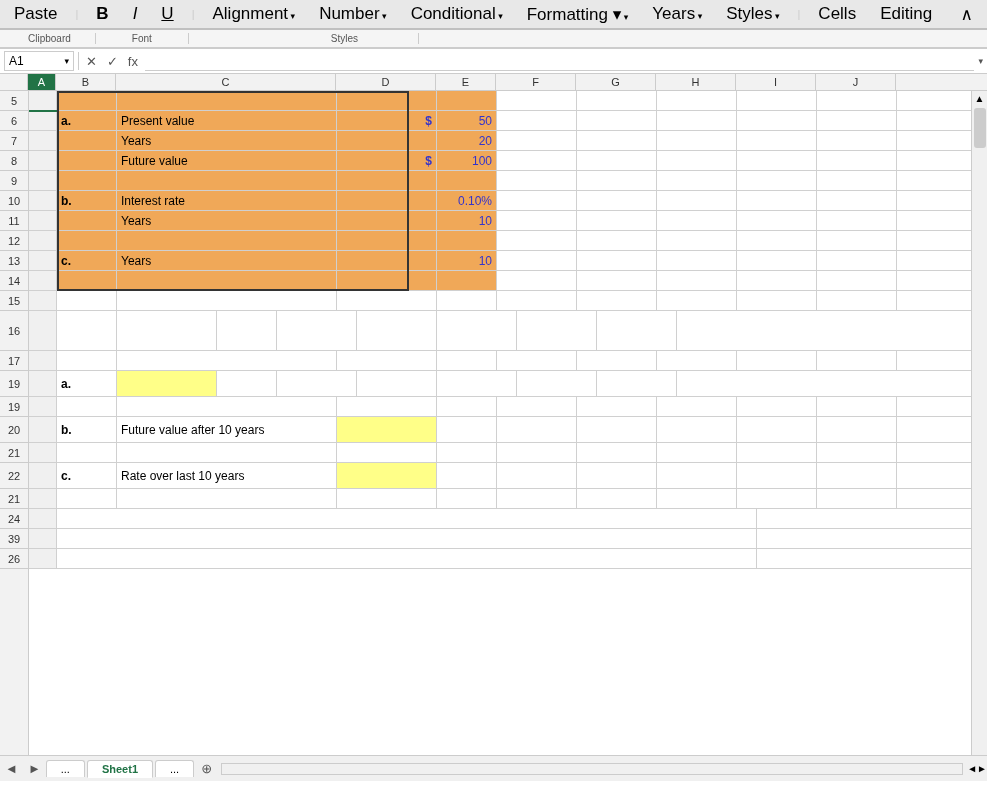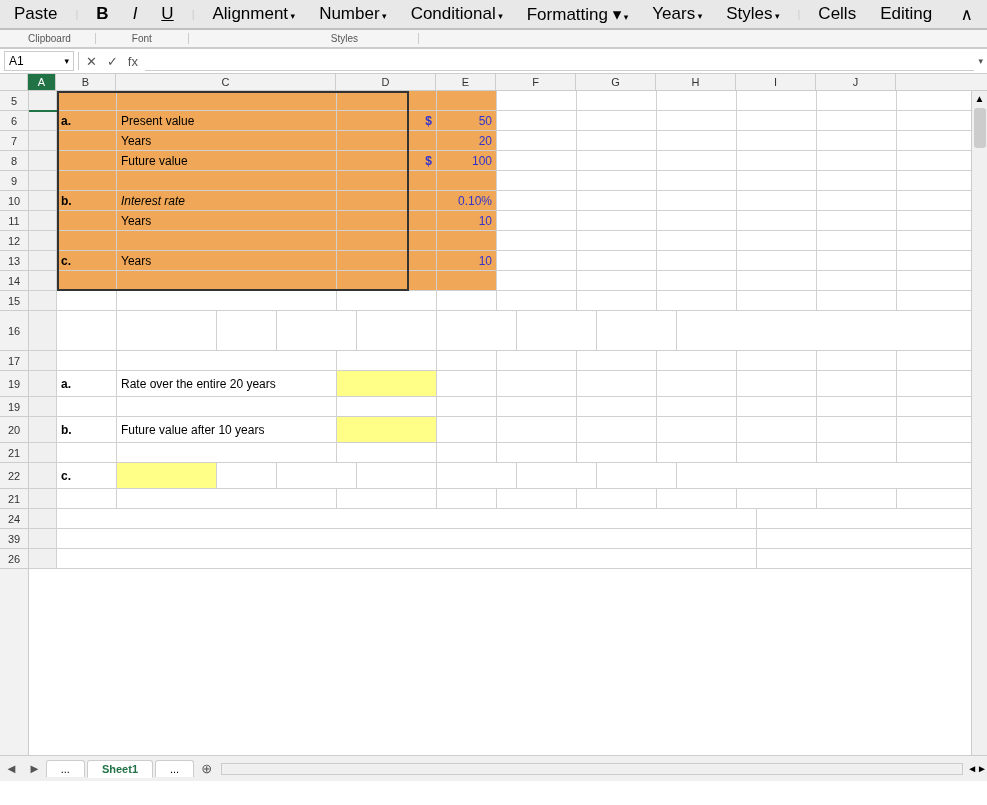--- a/index.html
+++ b/index.html
@@ -338,21 +338,21 @@
           <div class="cell" style="width:80px;"></div>
           <div class="cell" style="width:80px;"></div>
           <div class="cell" style="width:80px;"></div>
         </div>
 
         <div style="display:flex; height:20px; border-bottom:1px solid #d0d0d0;">
           <div class="cell" style="width:28px; background:#f0f0f0;"></div>
           <div class="cell orange-bg" style="width:60px; font-weight:bold;">
             <span>b.</span>
           </div>
-          <div class="cell orange-bg" style="width:220px;font-style:italic;">
+          <div class="cell orange-bg" style="width:220px;">
             <span>Interest rate</span>
           </div>
           <div class="cell orange-bg" style="width:100px;"></div>
           <div class="cell orange-bg cell-right" style="width:60px; color:#3333cc;">
             <span>0.10%</span>
           </div>
           <div class="cell" style="width:80px;"></div>
           <div class="cell" style="width:80px;"></div>
           <div class="cell" style="width:80px;"></div>
           <div class="cell" style="width:80px;"></div>
@@ -457,23 +457,20 @@
           <div class="cell" style="width:80px;"></div>
           <div class="cell" style="width:80px;"></div>
           <div class="cell" style="width:80px;"></div>
         </div>
 
         <div style="display:flex; height:26px; border-bottom:1px solid #d0d0d0;">
           <div class="cell" style="width:28px; background:#f0f0f0;"></div>
           <div class="cell" style="width:60px; font-weight:bold;">
             <span>a.</span>
           </div>
-          <div class="cell" style="width:220px;">
-            <span>Rate over the entire 20 years</span>
-          </div>
           <div class="cell yellow-bg" style="width:100px;"></div>
           <div class="cell" style="width:60px;"></div>
           <div class="cell" style="width:80px;"></div>
           <div class="cell" style="width:80px;"></div>
           <div class="cell" style="width:80px;"></div>
           <div class="cell" style="width:80px;"></div>
           <div class="cell" style="width:80px;"></div>
         </div>
 
         <div style="display:flex; height:20px; border-bottom:1px solid #d0d0d0;">
@@ -516,20 +513,23 @@
           <div class="cell" style="width:80px;"></div>
           <div class="cell" style="width:80px;"></div>
           <div class="cell" style="width:80px;"></div>
           <div class="cell" style="width:80px;"></div>
         </div>
 
         <div style="display:flex; height:26px; border-bottom:1px solid #d0d0d0;">
           <div class="cell" style="width:28px; background:#f0f0f0;"></div>
           <div class="cell" style="width:60px; font-weight:bold;">
             <span>c.</span>
+          </div>
+          <div class="cell" style="width:220px;">
+            <span>Rate over last 10 years</span>
           </div>
           <div class="cell yellow-bg" style="width:100px;"></div>
           <div class="cell" style="width:60px;"></div>
           <div class="cell" style="width:80px;"></div>
           <div class="cell" style="width:80px;"></div>
           <div class="cell" style="width:80px;"></div>
           <div class="cell" style="width:80px;"></div>
           <div class="cell" style="width:80px;"></div>
         </div>
 

